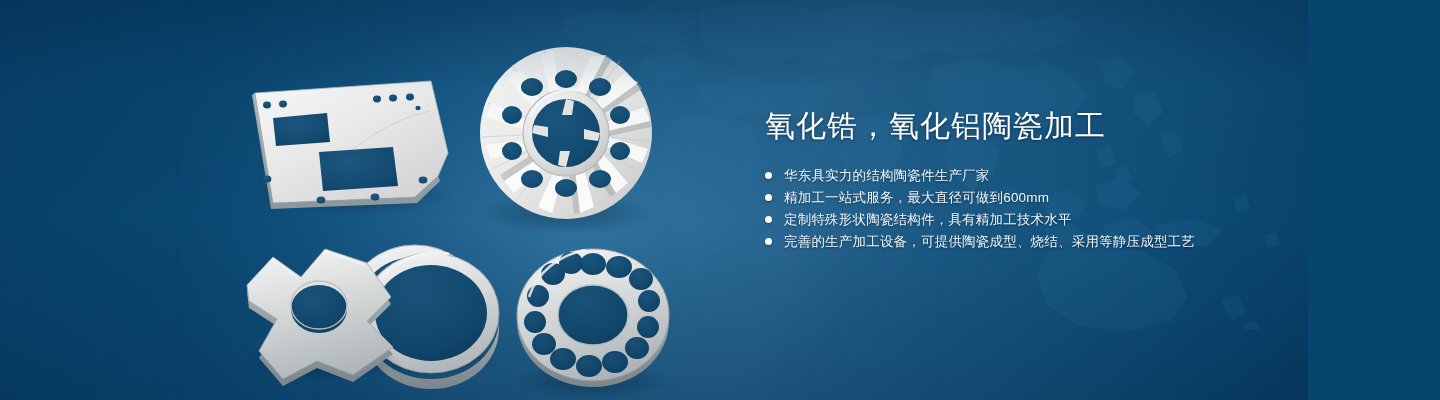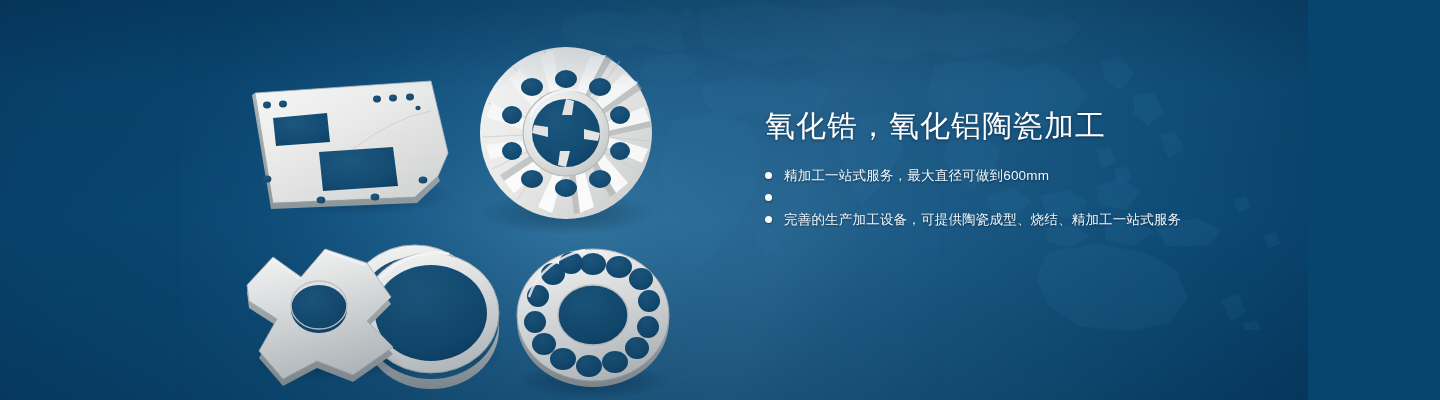--- a/index.html
+++ b/index.html
@@ -384,25 +384,30 @@
 
   <div class="bg-vignette"></div>
   <div class="bg-topshade"></div>
 
   <div class="copy">
     <h1 class="headline">氧化锆，氧化铝陶瓷加工</h1>
 
     <ul class="bullets">
       <li class="bullet-row">
         <span class="bullet-dot"></span>
+        <span class="bullet-text">华东具实力的结构陶瓷件生产厂家</span>
+      </li>
+      <li class="bullet-row">
+        <span class="bullet-dot"></span>
         <span class="bullet-text">精加工一站式服务，最大直径可做到600mm</span>
       </li>
       <li class="bullet-row">
         <span class="bullet-dot"></span>
+        <span class="bullet-text">定制特殊形状陶瓷结构件，具有精加工技术水平</span>
       </li>
       <li class="bullet-row">
         <span class="bullet-dot"></span>
-        <span class="bullet-text">完善的生产加工设备，可提供陶瓷成型、烧结、精加工一站式服务</span>
+        <span class="bullet-text">完善的生产加工设备，可提供陶瓷成型、烧结、采用等静压成型工艺</span>
       </li>
     </ul>
   </div>
 
 </div>
 
 </body></html>

